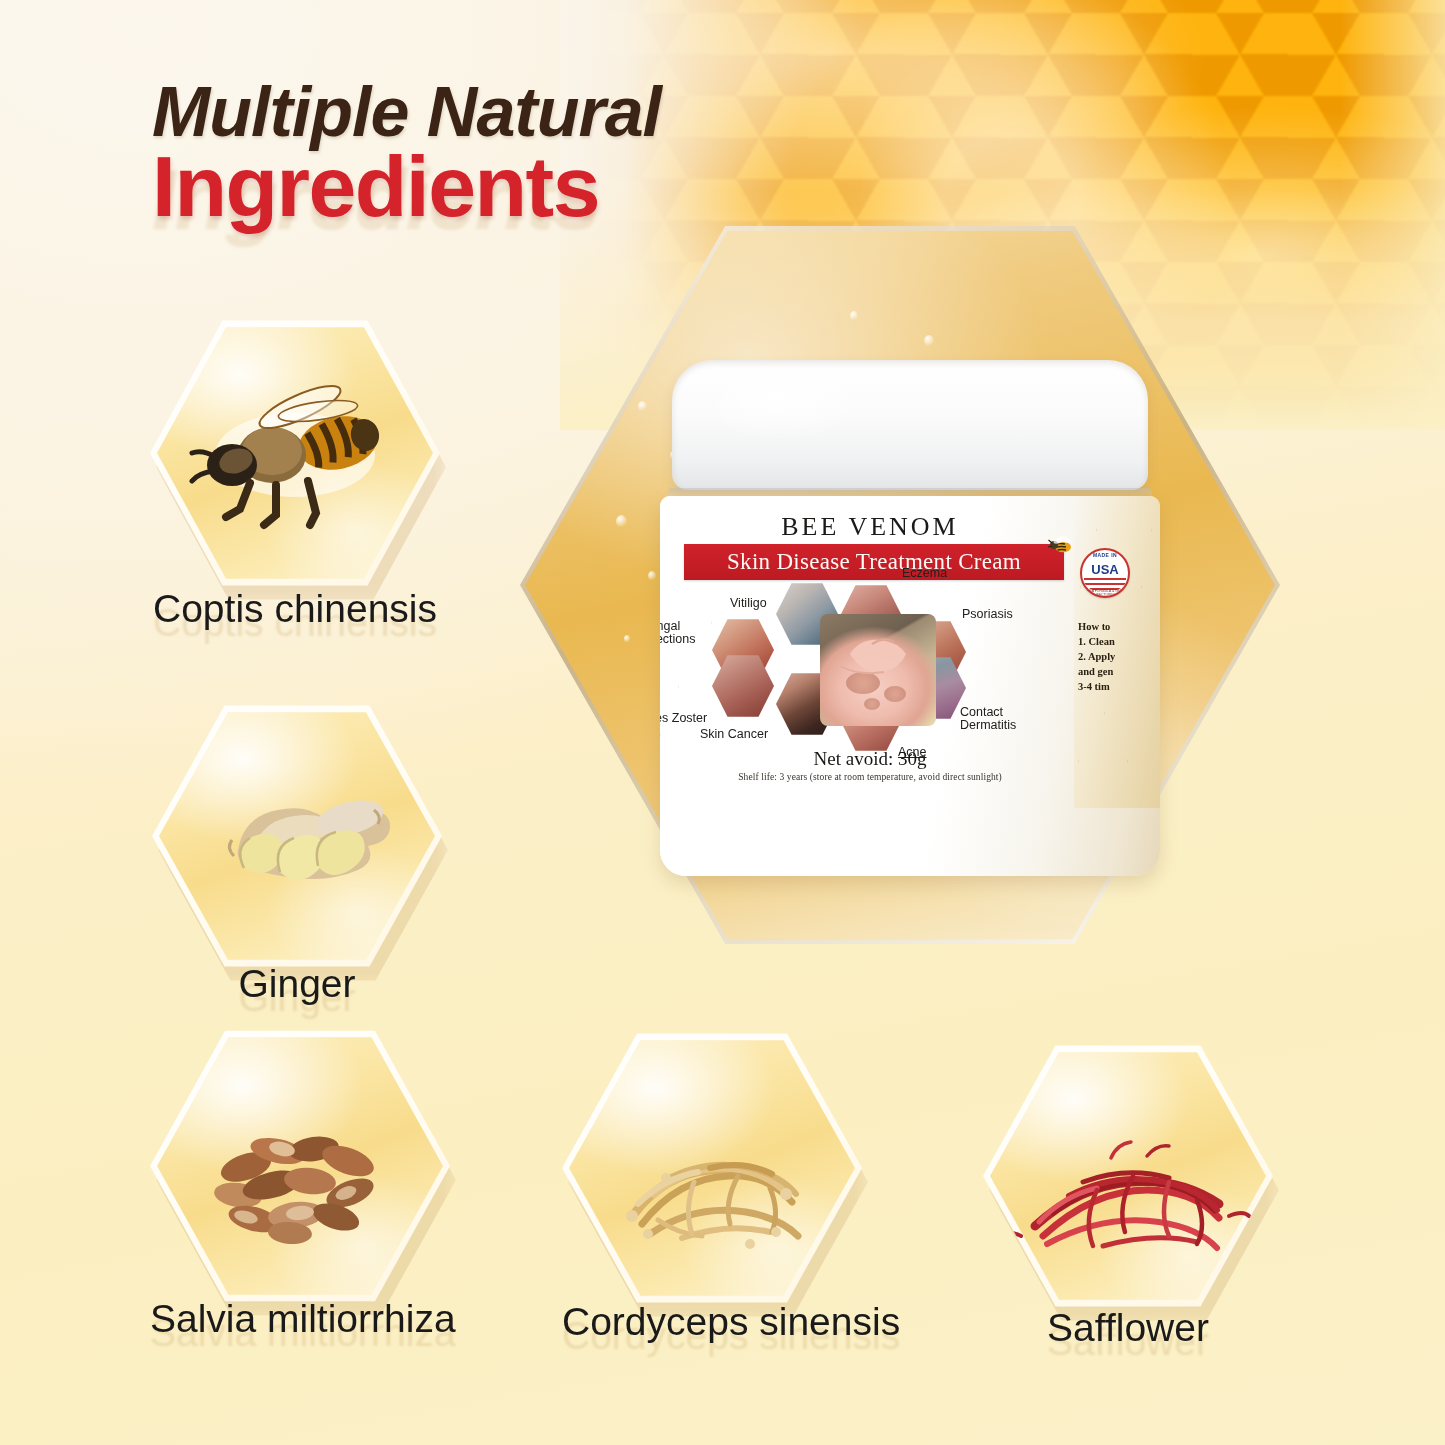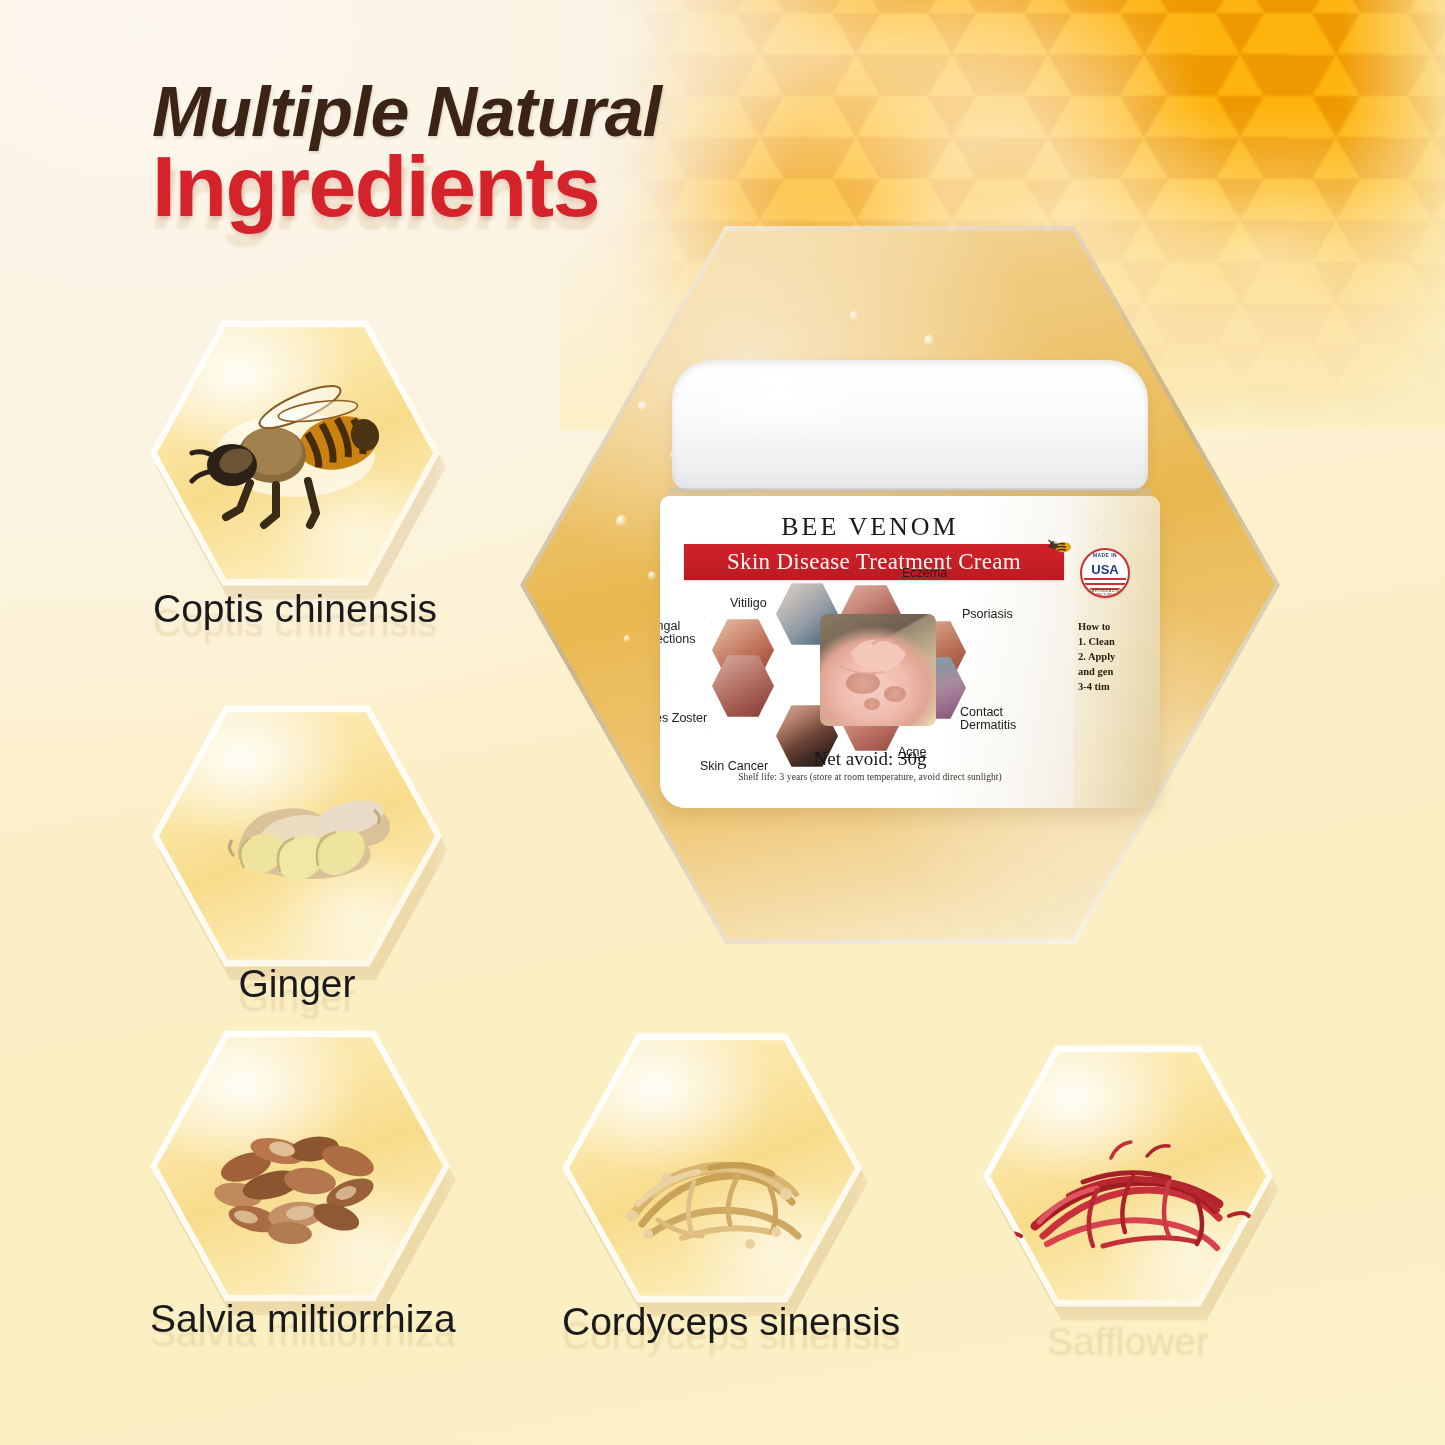--- a/index.html
+++ b/index.html
@@ -104,21 +104,21 @@
   .jar-lid-gloss{
     position:absolute;left:46px;top:12px;width:150px;height:70px;border-radius:50%;
     background:radial-gradient(ellipse at 40% 35%,rgba(255,255,255,.95),rgba(255,255,255,0) 70%);
   }
   .jar-seam{
     position:absolute;left:8px;top:128px;width:484px;height:10px;
     background:linear-gradient(180deg,rgba(190,190,195,.55),rgba(255,255,255,.1));
     border-radius:4px;
   }
   .jar-body{
-    position:absolute;left:0;top:136px;width:500px;height:312px;
+    position:absolute;left:0;top:136px;width:500px;height:380px;
     background:linear-gradient(100deg,#FFFFFF 0%,#FFFFFF 58%,#F7F4EC 78%,#EFE6D2 92%,#E6D7B8 100%);
     border-radius:10px 10px 26px 26px;
     box-shadow:0 8px 18px rgba(150,120,70,.22);
     overflow:hidden;
   }
   .jar-body-gloss{
     position:absolute;left:0;top:0;width:120px;height:100%;
     background:linear-gradient(90deg,rgba(255,255,255,.9),rgba(255,255,255,0));
   }
 
@@ -343,21 +343,21 @@
               <div class="ph" style="background:linear-gradient(150deg,#DBB0A2 0%,#C2887C 30%,#A96257 60%,#90483F 85%,#7E3C35 100%);"></div>
               <div class="cap" style="top:58px;left:-84px;">Herpes Zoster</div>
             </div>
 
             <div class="cond" style="top:76px;left:224px;width:62px;height:64px;">
               <div class="ph" style="background:linear-gradient(160deg,#9FAEB4 0%,#8796A0 26%,#A98CA0 50%,#9C6E8E 74%,#7E5274 100%);"></div>
               <div class="cap" style="top:50px;left:56px;white-space:pre-line;">Contact
 Dermatitis</div>
             </div>
 
-            <div class="cond" style="top:124px;left:96px;width:62px;height:64px;text-align:center;">
+            <div class="cond" style="top:92px;left:96px;width:62px;height:64px;text-align:center;">
               <div class="ph" style="background:linear-gradient(150deg,#D8AE9C 0%,#B5806C 26%,#6E4638 52%,#3C2620 76%,#2A1C18 100%);"></div>
               <div class="cap" style="top:56px;left:-76px;">Skin Cancer</div>
             </div>
 
             <div class="cond" style="top:108px;left:160px;width:62px;height:64px;">
               <div class="ph" style="background:linear-gradient(150deg,#E8C3B4 0%,#D49C8A 30%,#BE7567 58%,#A2574C 84%,#8F4A42 100%);"></div>
               <div class="cap" style="top:58px;left:58px;text-decoration:underline;">Acne</div>
             </div>
 
             <div class="center-ill">
@@ -559,15 +559,16 @@
               <path d="M38 196 q-12-6-18-2" stroke="#B1242C" stroke-width="4"></path>
               <path d="M246 176 q14-6 20 0" stroke="#B1242C" stroke-width="4"></path>
               <path d="M128 118 q6-14 20-16" stroke="#C4313A" stroke-width="3.5"></path>
               <path d="M164 116 q10-12 22-10" stroke="#B0252D" stroke-width="3.5"></path>
             </g>
           </svg>
         </div>
       </div>
     </div>
     <div class="capghost" style="top:280px;">Safflower</div>
+    <div class="cap" style="top:266px;">Safflower</div>
   </div>
 
 </div>
 
 </body></html>

